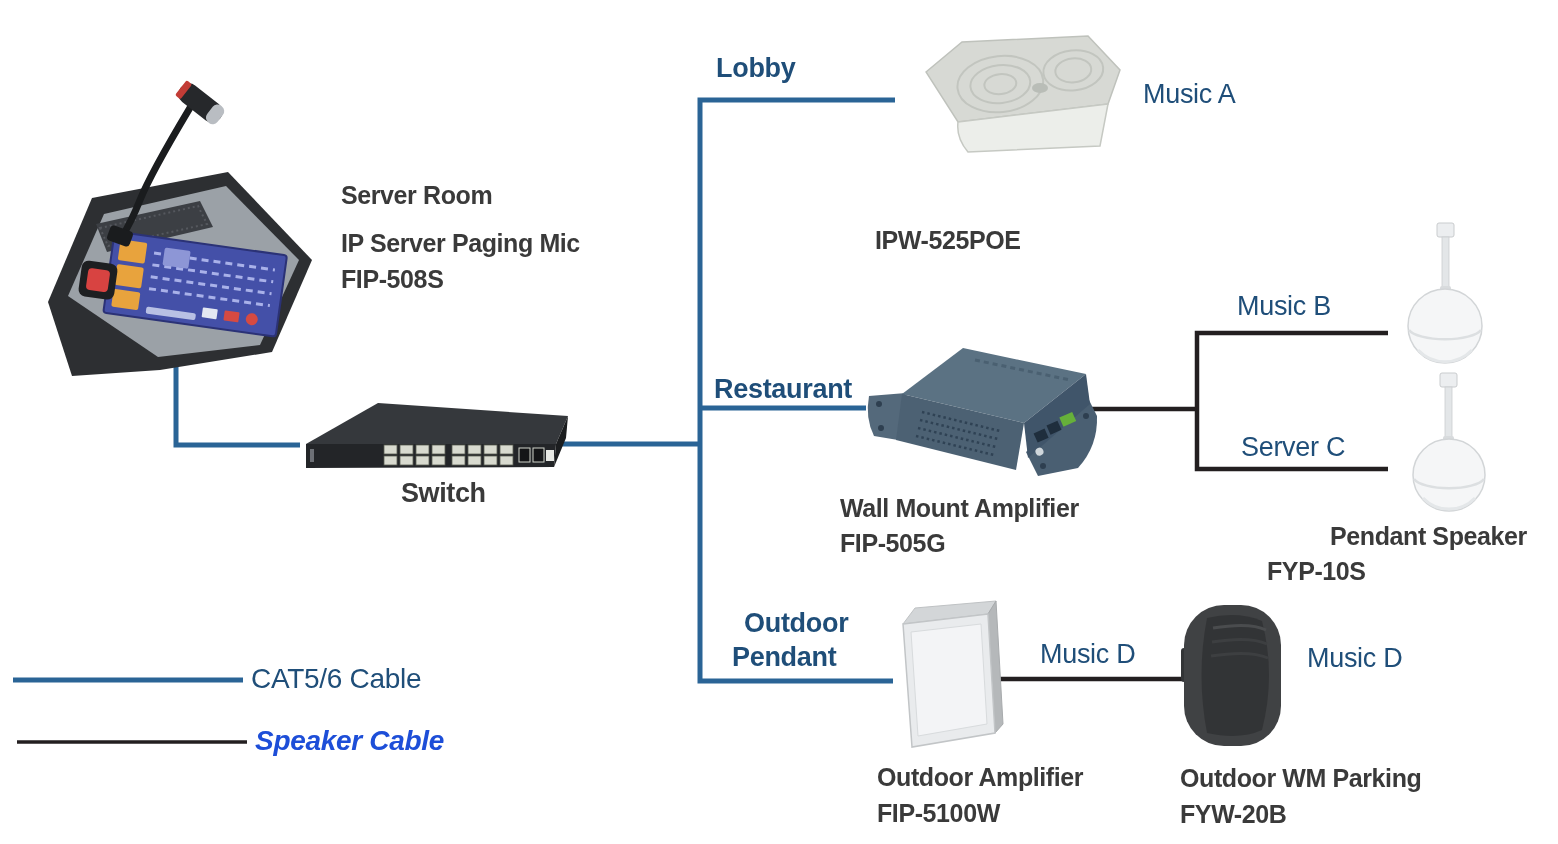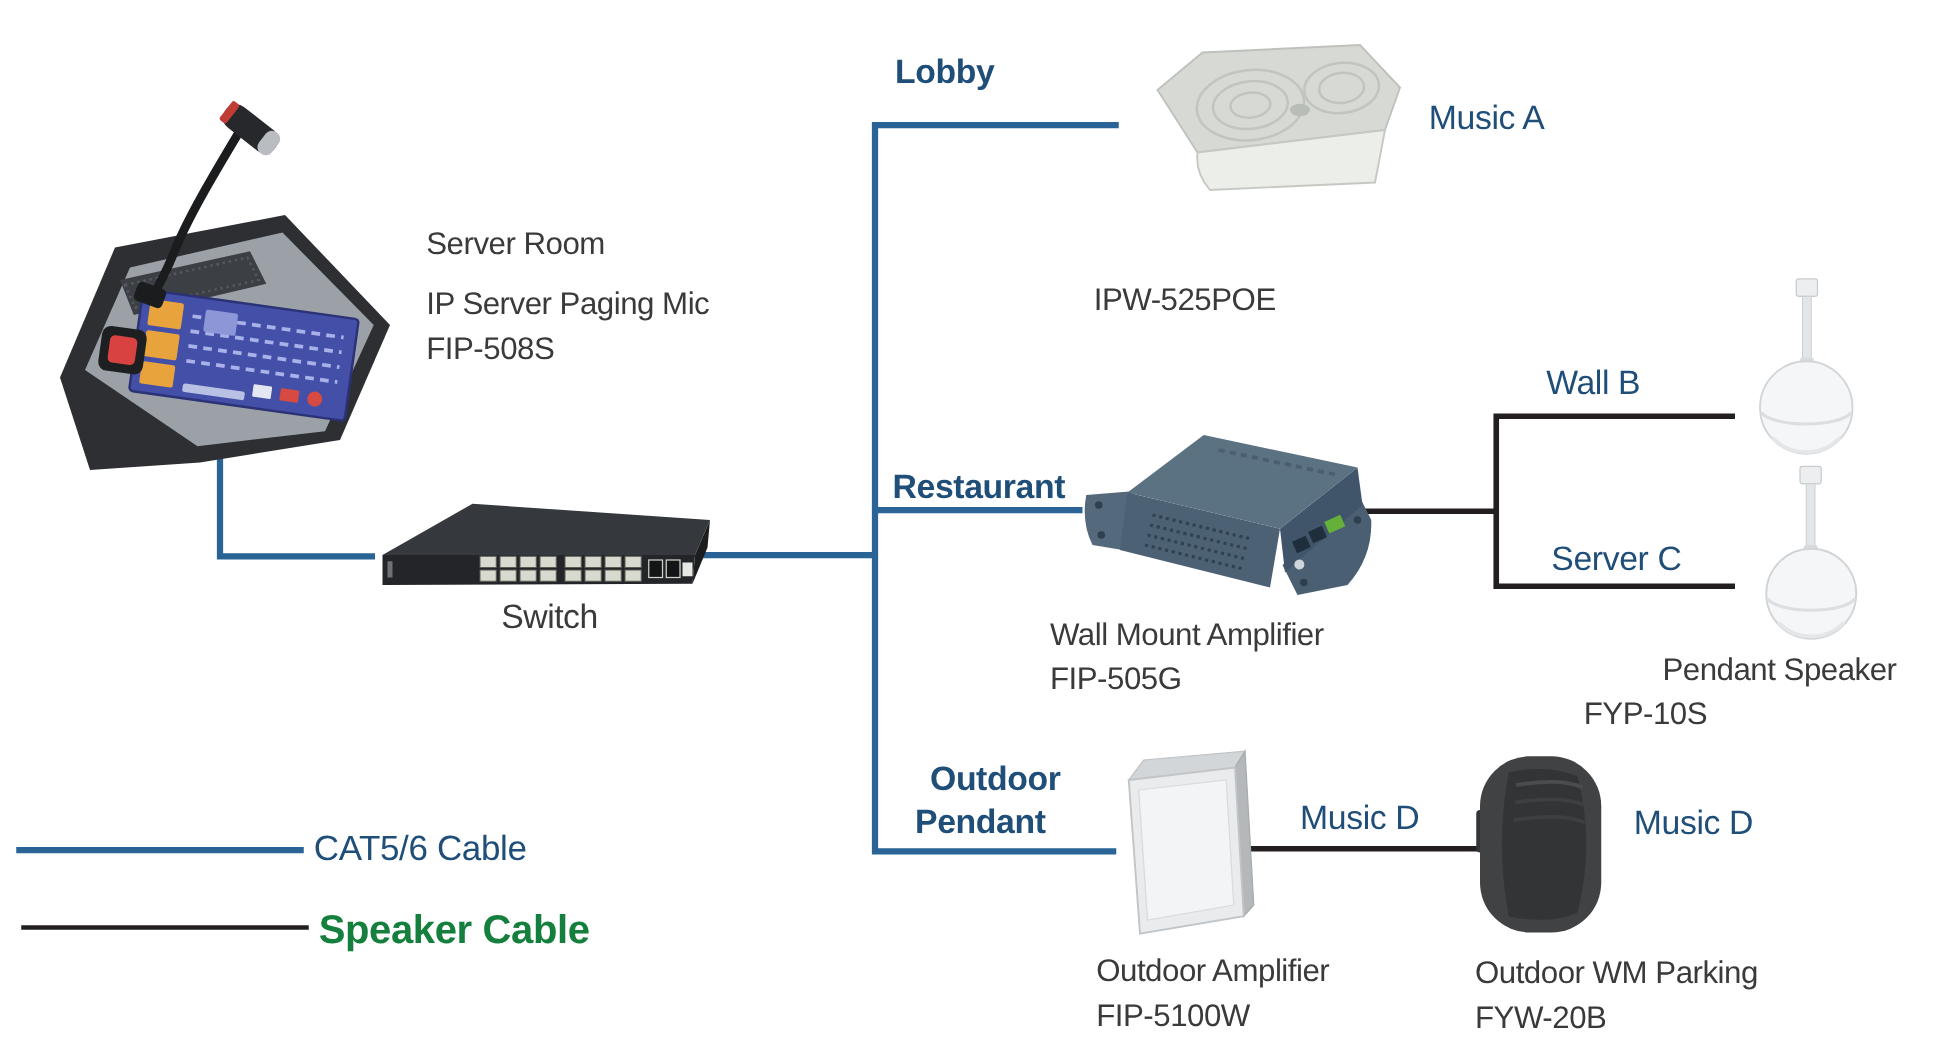--- a/index.html
+++ b/index.html
@@ -10,23 +10,23 @@
   }
   html,body{margin:0;padding:0;background:#ffffff;}
   .canvas{
     position:relative;width:1558px;height:844px;background:#ffffff;
     overflow:hidden;font-family:"Liberation Sans",sans-serif;
   }
   .canvas svg{position:absolute;left:0;top:0;}
   .lbl{position:absolute;white-space:nowrap;line-height:1.15;}
   .zone{color:var(--blue-text);font-weight:700;font-size:27px;letter-spacing:-0.3px;}
   .chan{color:var(--blue-text);font-weight:400;font-size:27px;letter-spacing:-0.3px;}
-  .dev{color:var(--device-text);font-weight:400;font-size:25px;letter-spacing:-0.4px;}
+  .dev{color:var(--device-text);font-weight:700;font-size:25px;letter-spacing:-0.4px;}
   .legend-blue{color:var(--blue-text);font-weight:400;font-size:28px;letter-spacing:-0.3px;}
-  .legend-black{color:#15803d;font-weight:700;font-size:32px;letter-spacing:-0.3px;}
+  .legend-black{color:#1d4ed8;font-weight:700;font-size:28px;letter-spacing:-0.3px;font-style:italic;}
 </style>
 </head>
 <body>
 
 <div class="canvas">
 
   <svg width="1558" height="844" viewBox="0 0 1558 844">
 
     <polyline points="895,100 700,100 700,681 893,681" fill="none" stroke="#2a6496" stroke-width="5"></polyline>
 
@@ -190,28 +190,28 @@
       <path d="M 1211 656 Q 1250 650 1268 658" stroke="#3d3f41" stroke-width="3" fill="none"></path>
     </g>
   </svg>
 
   <div class="lbl dev" style="left:341px;top:181px">Server Room</div>
   <div class="lbl dev" style="left:341px;top:229px">IP Server Paging Mic</div>
   <div class="lbl dev" style="left:341px;top:265px">FIP-508S</div>
 
   <div class="lbl dev" style="left:401px;top:478px;font-size:27px">Switch</div>
 
-  <div class="lbl zone" style="left:716px;top:42px">Lobby</div>
+  <div class="lbl zone" style="left:716px;top:53px">Lobby</div>
   <div class="lbl chan" style="left:1143px;top:79px">Music A</div>
   <div class="lbl dev" style="left:875px;top:226px">IPW-525POE</div>
 
   <div class="lbl zone" style="left:714px;top:374px">Restaurant</div>
   <div class="lbl dev" style="left:840px;top:494px">Wall Mount Amplifier</div>
   <div class="lbl dev" style="left:840px;top:529px">FIP-505G</div>
-  <div class="lbl chan" style="left:1237px;top:291px">Wall B</div>
+  <div class="lbl chan" style="left:1237px;top:291px">Music B</div>
   <div class="lbl chan" style="left:1241px;top:432px">Server C</div>
   <div class="lbl dev" style="left:1330px;top:522px">Pendant Speaker</div>
   <div class="lbl dev" style="left:1267px;top:557px">FYP-10S</div>
 
   <div class="lbl zone" style="left:744px;top:608px">Outdoor</div>
   <div class="lbl zone" style="left:732px;top:642px">Pendant</div>
   <div class="lbl chan" style="left:1040px;top:639px">Music D</div>
   <div class="lbl chan" style="left:1307px;top:643px">Music D</div>
   <div class="lbl dev" style="left:877px;top:763px">Outdoor Amplifier</div>
   <div class="lbl dev" style="left:877px;top:799px">FIP-5100W</div>

